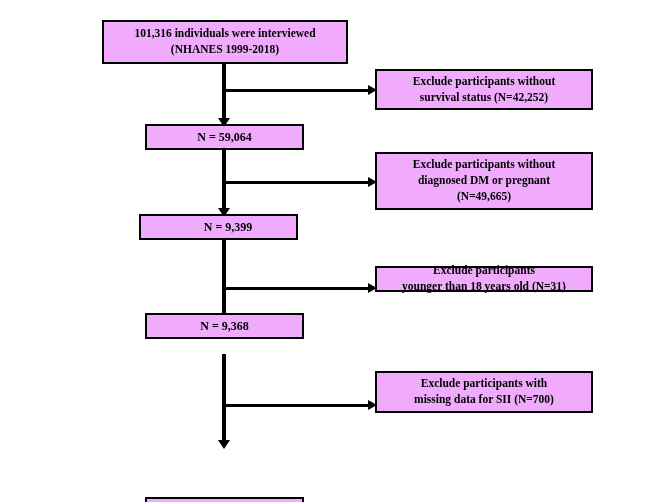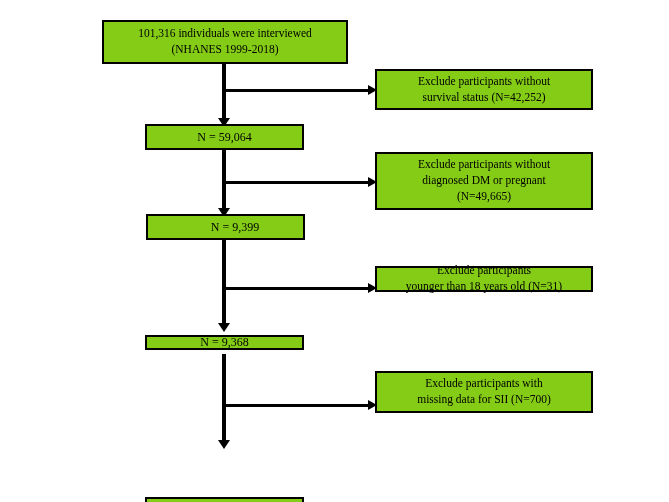--- a/index.html
+++ b/index.html
@@ -12,29 +12,29 @@
     width: 669px;
     height: 502px;
     background: #ffffff;
     font-family: "Liberation Serif", "DejaVu Serif", serif;
     overflow: hidden;
   }
   .box {
     position: absolute;
     box-sizing: border-box;
     border: 2.5px solid #000000;
-    background: #84cc16;
+    background: #f0abfc;
     display: flex;
     align-items: center;
     justify-content: center;
     text-align: center;
     color: #000000;
     font-size: 11.5px;
     line-height: 1.38;
-    font-weight: 400;
+    font-weight: 700;
     z-index: 3;
   }
   .box .txt {
     display: block;
     padding: 0 6px;
     white-space: pre-line;
   }
   .nbox {
     font-size: 12px;
   }
@@ -101,25 +101,25 @@
 
   <div class="box" style="left:102px; top:20px; width:246px; height:44px;">
     <span class="txt">101,316 individuals were interviewed
 (NHANES 1999-2018)</span>
   </div>
 
   <div class="box nbox" style="left:145px; top:124px; width:159px; height:26px;">
     <span class="txt">N = 59,064</span>
   </div>
 
-  <div class="box nbox" style="left:146px; top:214px; width:159px; height:26px;padding-left:19px;">
+  <div class="box nbox" style="left:139px; top:214px; width:159px; height:26px;padding-left:19px;">
     <span class="txt">N = 9,399</span>
   </div>
 
-  <div class="box nbox" style="left:145px; top:335px; width:159px; height:15px;">
+  <div class="box nbox" style="left:145px; top:313px; width:159px; height:26px;">
     <span class="txt">N = 9,368</span>
   </div>
 
   <div class="box nbox" style="left:145px; top:449px; width:159px; height:26px;margin-top:48px;">
     <span class="txt">N = 8,668</span>
   </div>
 
   <div class="box" style="left:375px; top:69px; width:218px; height:41px;">
     <span class="txt">Exclude participants without
 survival status (N=42,252)</span>

